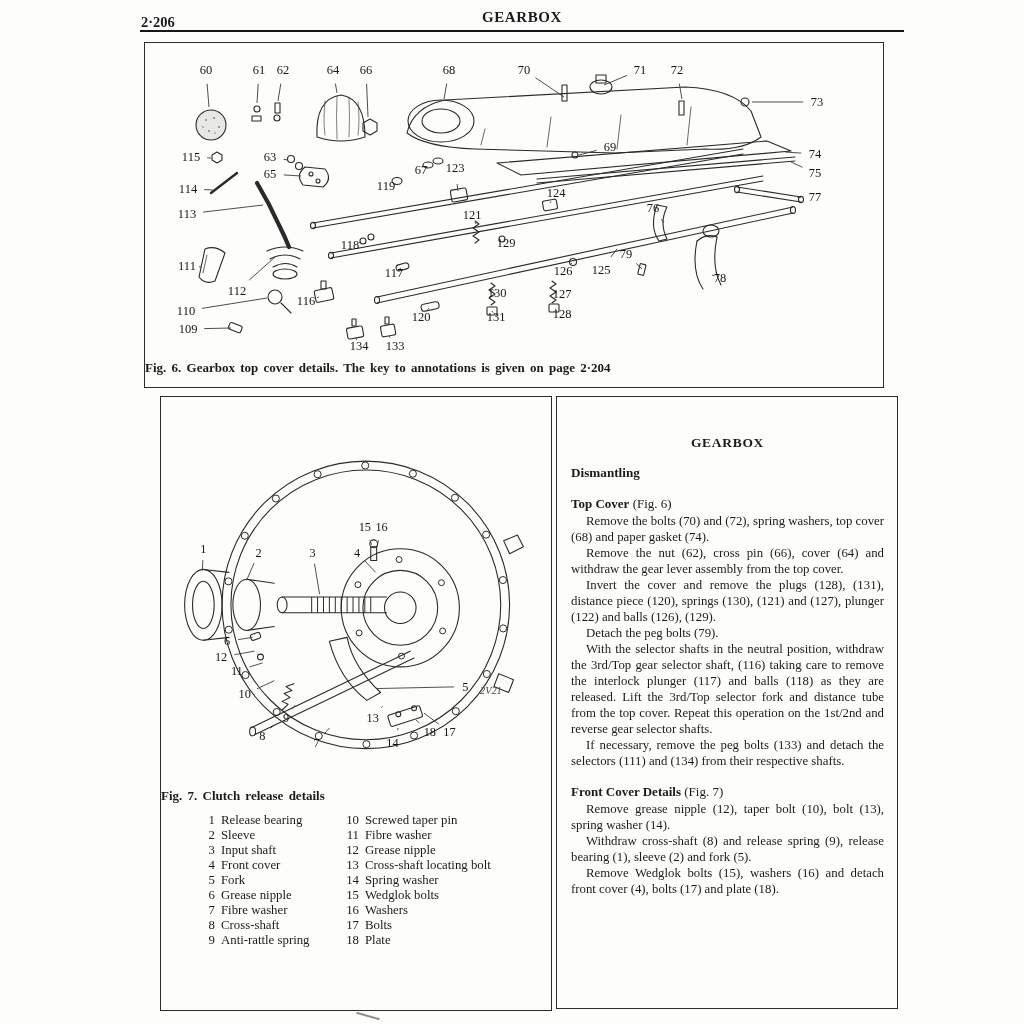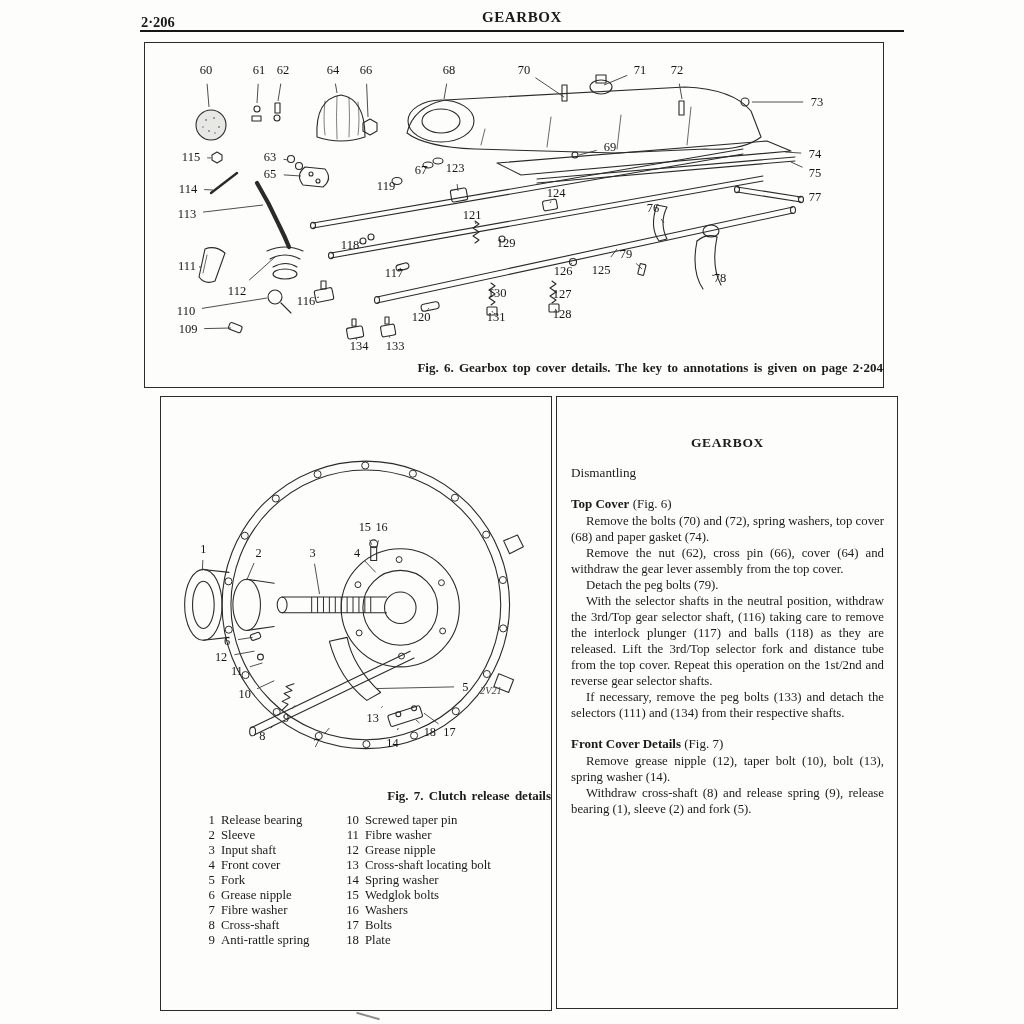--- a/index.html
+++ b/index.html
@@ -9,35 +9,35 @@
     font-family:"Liberation Serif", serif;
     -webkit-font-smoothing:antialiased;
   }
   .page-num{position:absolute;left:141px;top:14px;font-weight:bold;font-size:14.5px}
   .header-title{position:absolute;left:141px;top:9px;width:762px;text-align:center;font-weight:bold;font-size:15px;letter-spacing:.6px}
   .header-rule{position:absolute;left:140px;top:30px;width:764px;height:2px;background:#161616}
 
   .panel{position:absolute;border:1.3px solid #2b2b2b;background:#fdfdfb}
   #fig6-panel{left:144px;top:42px;width:738px;height:344px}
   #fig6-svg{position:absolute;left:0;top:2px;width:736px;height:308px}
-  .fig-caption{position:absolute;left:0;right:0;text-align:right;font-weight:bold;font-size:13px;word-spacing:2px}
+  .fig-caption{position:absolute;left:0;right:0;text-align:left;font-weight:bold;font-size:13px;word-spacing:2px}
   #fig6-caption{bottom:11px}
 
   #fig7-panel{left:160px;top:396px;width:390px;height:613px}
   #fig7-svg{position:absolute;left:0;top:6px;width:387px;height:386px}
   #fig7-caption{top:391px}
   .parts{position:absolute;left:38px;top:416px;display:flex;font-size:12.8px}
   .parts-col{display:flex;flex-direction:column;width:144px}
   .parts-col:last-child{width:186px}
   .part-row{display:flex;line-height:15px;white-space:nowrap}
   .part-num{width:16px;text-align:right;margin-right:6px;flex:none}
 
   #article-panel{left:556px;top:396px;width:342px;height:613px;padding:38px 13px 0 14px;box-sizing:border-box}
   .article-title{text-align:center;font-weight:bold;font-size:13.5px;letter-spacing:.7px}
-  .section-heading{font-weight:normal;font-size:13.2px;margin:14px 0 0 0}
+  .section-heading{font-weight:bold;font-size:13.2px;margin:14px 0 0 0}
   .sub-heading{font-weight:bold;font-size:13px;margin:15px 0 1px 0}
   .sub-heading .ref{font-weight:normal}
   .body-para{font-size:12.8px;line-height:16px;text-align:justify;text-indent:15px;margin:0}
 
   svg text.callout{font-family:"Liberation Serif", serif;font-size:12.5px;fill:#161616;stroke:none}
   svg text.ref-code{font-style:italic;font-size:10.5px;fill:#444}
   svg .leader{stroke:#3a3a3a;stroke-width:.9}
 
   .artifact{position:absolute;left:356px;top:1015px;width:24px;height:2px;background:#8f8f8f;transform:rotate(16deg)}
 </style>
@@ -508,23 +508,25 @@
     </div>
   </div>
 
   <div class="panel" id="article-panel">
     <div class="article-title">GEARBOX</div>
     <p class="section-heading">Dismantling</p>
     <div id="article-sections">
         <p class="sub-heading"><b>Top Cover</b><span class="ref"> (Fig. 6)</span></p>
         <p class="body-para">Remove the bolts (70) and (72), spring washers, top cover (68) and paper gasket (74).</p>
         <p class="body-para">Remove the nut (62), cross pin (66), cover (64) and withdraw the gear lever assembly from the top cover.</p>
+        <p class="body-para">Invert the cover and remove the plugs (128), (131), distance piece (120), springs (130), (121) and (127), plunger (122) and balls (126), (129).</p>
         <p class="body-para">Detach the peg bolts (79).</p>
         <p class="body-para">With the selector shafts in the neutral position, withdraw the 3rd/Top gear selector shaft, (116) taking care to remove the interlock plunger (117) and balls (118) as they are released.  Lift the 3rd/Top selector fork and distance tube from the top cover.  Repeat this operation on the 1st/2nd and reverse gear selector shafts.</p>
         <p class="body-para">If necessary, remove the peg bolts (133) and detach the selectors (111) and (134) from their respective shafts.</p>
         <p class="sub-heading"><b>Front Cover Details</b><span class="ref"> (Fig. 7)</span></p>
         <p class="body-para">Remove grease nipple (12), taper bolt (10), bolt (13), spring washer (14).</p>
         <p class="body-para">Withdraw cross-shaft (8) and release spring (9), release bearing (1), sleeve (2) and fork (5).</p>
+        <p class="body-para">Remove Wedglok bolts (15), washers (16) and detach front cover (4), bolts (17) and plate (18).</p>
       </div>
   </div>
 
   <div class="artifact"></div>
 </div>
 
 </body></html>

